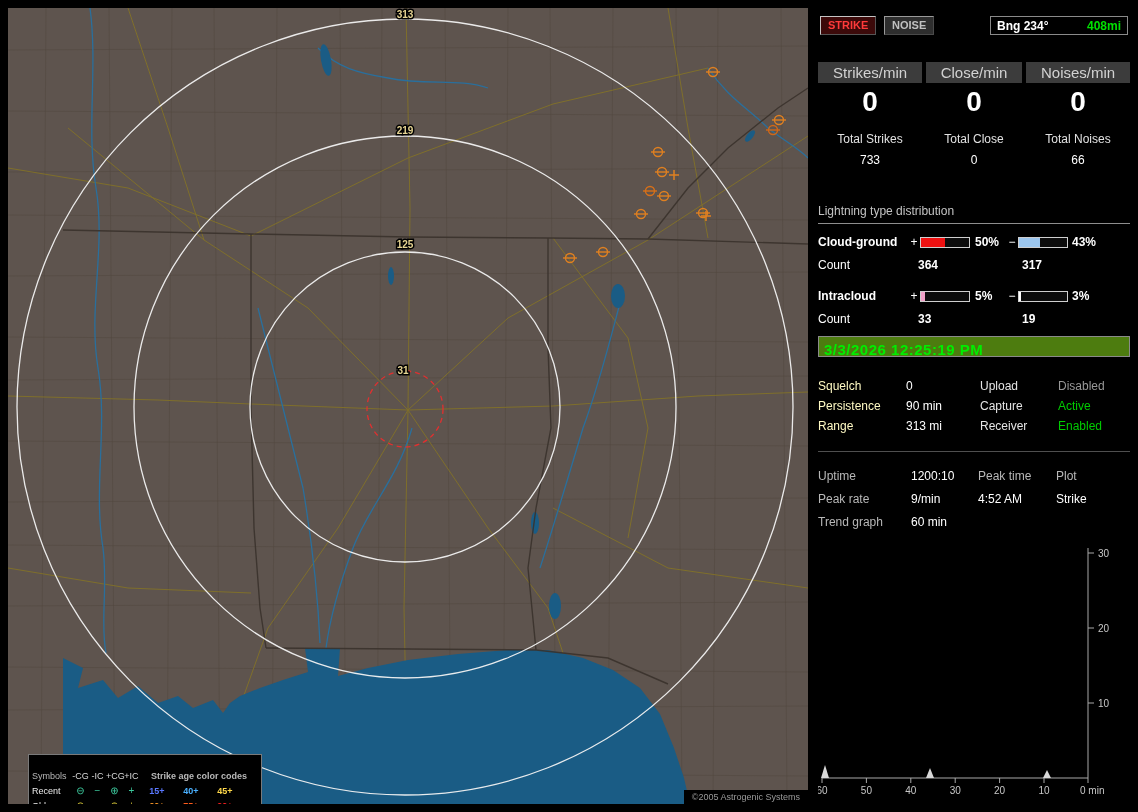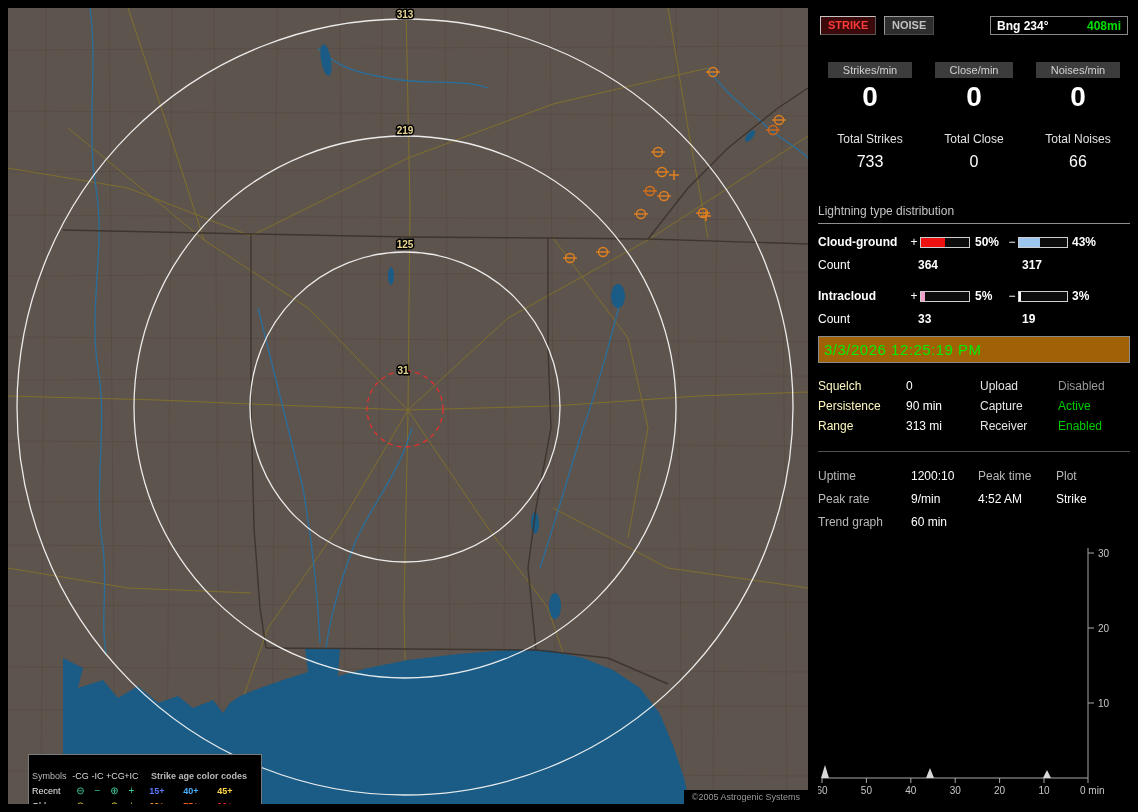--- a/index.html
+++ b/index.html
@@ -30,39 +30,39 @@
 
   .btn{position:absolute;top:0;height:19px;line-height:17px;font-size:11px;font-weight:bold;padding:0 7px;border:1px solid;cursor:default;}
   #strike-btn{left:2px;color:#ff3a3a;background:#3c0a0a;border-color:#c4c4c4 #555 #555 #c4c4c4;}
   #noise-btn{left:66px;color:#c0c0c0;background:#2e2e2e;border-color:#9a9a9a #4a4a4a #4a4a4a #9a9a9a;}
   .bngbox{position:absolute;right:2px;top:0;width:138px;height:19px;border:1px solid #8a8a8a;background:#000;display:flex;justify-content:space-between;align-items:center;padding:0 6px;font-weight:bold;font-size:12px;}
   .bng-label{color:#fff;}
   .bng-range{color:#00e000;}
 
   .cols3{display:flex;}
   .cols3 > div{width:104px;text-align:center;}
-  .chip{display:inline-block;background:#3c3c3c;color:#d2d2d2;font-size:11px;padding:2px 15px;}
+  .chip{display:inline-block;background:#3c3c3c;color:#d2d2d2;font-size:15px;padding:2px 15px;}
   .big{font-size:28px;font-weight:bold;margin-top:3px;color:#fff;}
   .tlabel{color:#e2e2e2;font-size:12px;}
-  .tvalue{color:#fff;font-size:16px;margin-top:7px;}
+  .tvalue{color:#fff;font-size:12px;margin-top:7px;}
 
   .dist-title{color:#c4c4c4;border-bottom:1px solid #8e8e8e;padding-bottom:5px;font-size:12px;}
   .dist-row{display:flex;align-items:center;height:16px;}
   .dname{width:90px;font-weight:bold;color:#fff;}
   .dsign{width:12px;text-align:center;color:#fff;}
   .bar{width:50px;height:11px;background:#0c0c0c;border:1px solid #cfcfcf;display:inline-block;position:relative;overflow:hidden;}
   .fill{display:block;height:100%;}
   .pct1{width:36px;padding-left:5px;font-weight:bold;}
   .pct2{width:30px;padding-left:4px;font-weight:bold;}
   .count-row{display:flex;height:16px;}
   .clabel{width:100px;color:#fff;}
   .cv1{width:104px;font-weight:bold;}
   .cv2{font-weight:bold;}
 
-  .timebox{height:27px;border:1px solid #8a8a8a;line-height:25px;padding-left:5px;color:#00ee00;font-weight:normal;font-size:15px;background:#a16207;letter-spacing:0.5px;}
+  .timebox{height:21px;border:1px solid #8a8a8a;line-height:25px;padding-left:5px;color:#00ee00;font-weight:bold;font-size:15px;background:#4d7c0f;letter-spacing:0.5px;}
 
   .srow{display:flex;height:20px;align-items:center;}
   .s-l1{width:88px;color:#fef9c3;}
   .s-v1{width:74px;color:#fff;}
   .s-l2{width:78px;color:#e4e4e4;}
 
   .divider{border-top:1px solid #4f4f4f;height:0;}
 
   .trow{display:flex;height:23px;align-items:center;}
   .t-c1{width:93px;color:#b8b8b8;}

